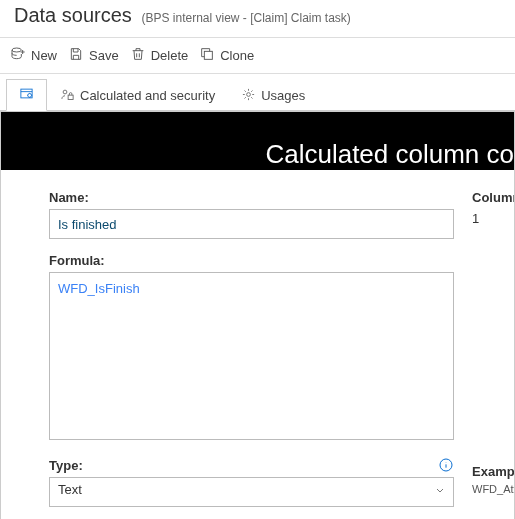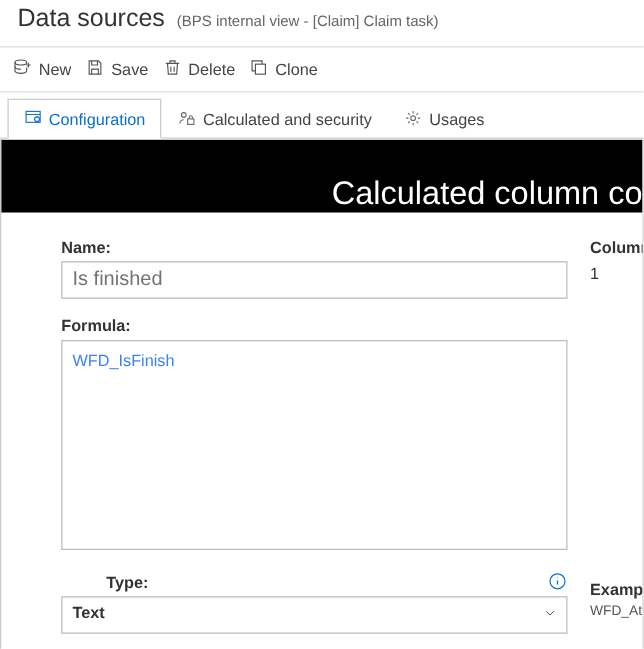--- a/index.html
+++ b/index.html
@@ -101,24 +101,24 @@
     font-size: 13px;
     font-weight: 600;
     color: #333;
     margin-bottom: 4px;
     display: block;
   }
   .txt-input {
     width: 100%;
     height: 30px;
     padding: 4px 8px;
-    font-size: 16px;
+    font-size: 13px;
     border: 1px solid #bbb;
     outline: none;
-    color: #737373;
+    color: #0c4a6e;
     font-family: inherit;
   }
   .txt-area {
     width: 100%;
     height: 168px;
     padding: 8px;
     font-size: 13px;
     border: 1px solid #bbb;
     outline: none;
     resize: none;
@@ -128,26 +128,24 @@
   .static-val {
     font-size: 13px;
     color: #333;
     padding-top: 6px;
   }
   .row-gap { margin-bottom: 14px; }
   .type-row {
     display: flex;
     align-items: center;
     gap: 6px;
-    margin-left: 36px;
   }
   .select-wrap {
     width: 100%;
     position: relative;
-    font-weight: bold;
   }
   .select-box {
     width: 100%;
     height: 30px;
     padding: 4px 28px 4px 8px;
     font-size: 13px;
     border: 1px solid #bbb;
     background: #fff;
     color: #333;
     cursor: pointer;
@@ -219,21 +217,20 @@
 <div class="tabs">
   <div class="tab active">
     <span>
       <svg viewBox="0 0 24 24">
           <rect x="3" y="5" width="18" height="14"></rect>
           <path d="M3 9h18"></path>
           <circle cx="17" cy="15" r="3"></circle>
           <path d="M17 11v1M17 18v1M14 15h-1M21 15h-1"></path>
         </svg>
     </span>
-    <span>Configuration</span>
   </div>
   <div class="tab">
     <span>
       <svg viewBox="0 0 24 24">
           <circle cx="8" cy="8" r="3"></circle>
           <path d="M3 19c0-3 2.5-5 5-5"></path>
           <rect x="13" y="13" width="8" height="7"></rect>
           <path d="M15 13v-2a2 2 0 0 1 4 0v2"></path>
         </svg>
     </span>

